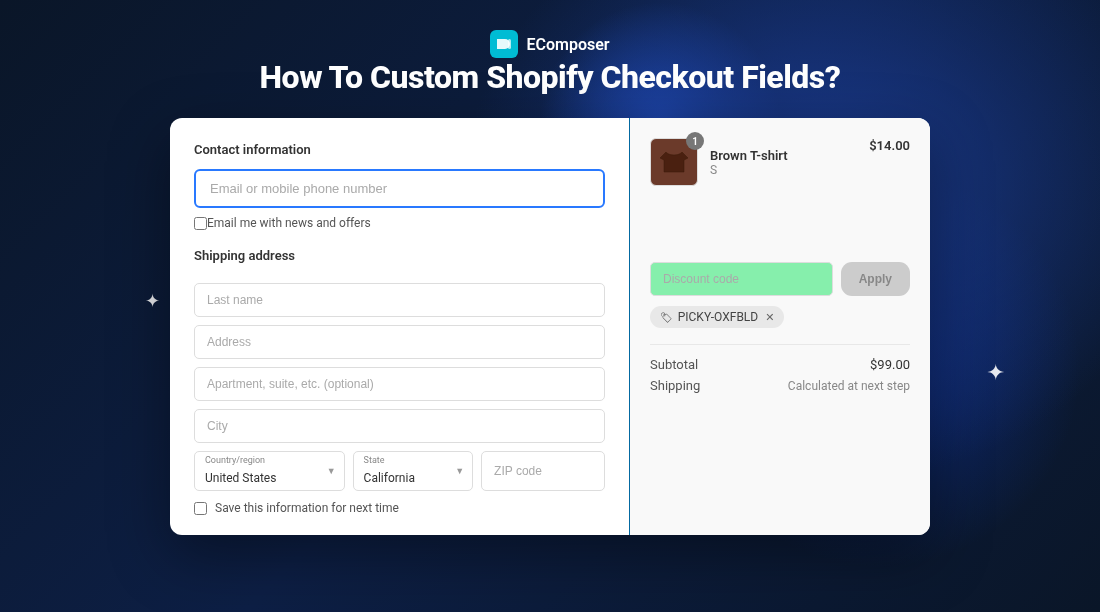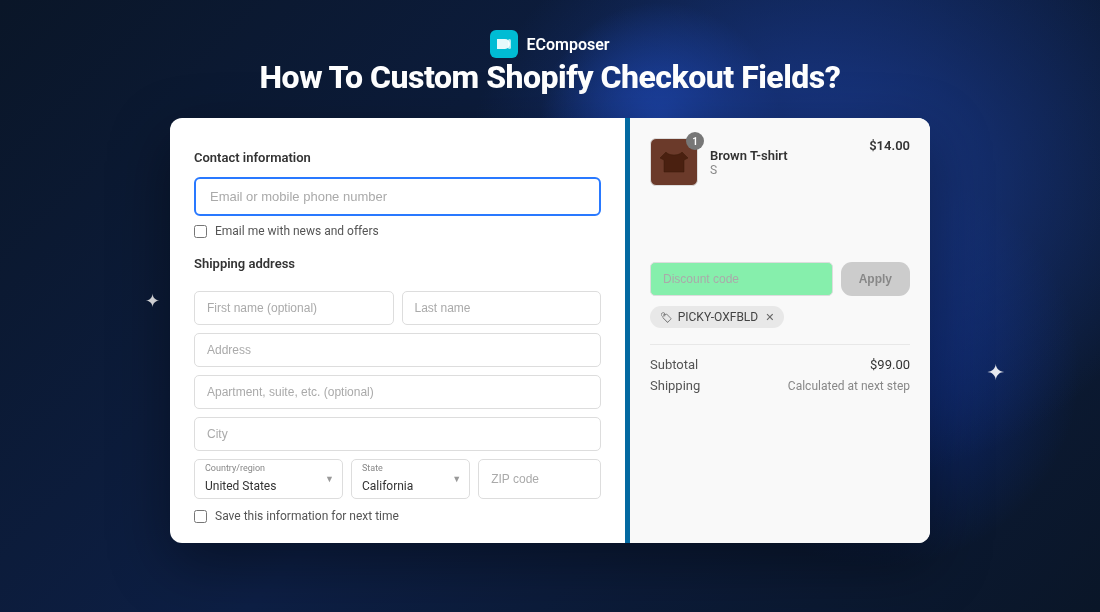--- a/index.html
+++ b/index.html
@@ -81,22 +81,22 @@
       border-radius: 12px;
       width: 760px;
       display: flex;
       overflow: hidden;
       box-shadow: 0 20px 60px rgba(0,0,0,0.4);
     }
 
     
     .left-panel {
       flex: 1;
-      padding: 32px 24px 20px;
-      border-right: 5px solid #0369a1;
+      padding: 24px 24px 20px;
+      border-right: 1px solid #0369a1;
     }
 
     .section-title {
       font-size: 13px;
       font-weight: 600;
       color: #333;
       margin-bottom: 12px;
     }
 
     .email-input {
@@ -108,21 +108,21 @@
       color: #333;
       outline: none;
       margin-bottom: 8px;
     }
 
     .email-input::placeholder { color: #aaa; }
 
     .checkbox-row {
       display: flex;
       align-items: flex-end;
-      gap: 8px;
+      gap: 0;
       margin-bottom: 18px;
     }
 
     .checkbox-row input[type="checkbox"] {
       width: 13px;
       height: 13px;
       border: 1px solid #ccc;
       cursor: pointer;
     }
 
@@ -424,21 +424,20 @@
 
       <div class="checkbox-row">
         <input type="checkbox" style="">
         <span class="checkbox-label">Email me with news and offers</span>
       </div>
 
       
       <div class="shipping-title">Shipping address</div>
 
       <div class="form-row">
-        <input type="text" class="form-input" placeholder="First name (optional)" style="">
         <input type="text" class="form-input" placeholder="Last name" style="">
       </div>
 
       <div class="form-row">
         <input type="text" class="form-input" placeholder="Address" style="">
       </div>
 
       <div class="form-row">
         <input type="text" class="form-input" placeholder="Apartment, suite, etc. (optional)" style="">
       </div>

